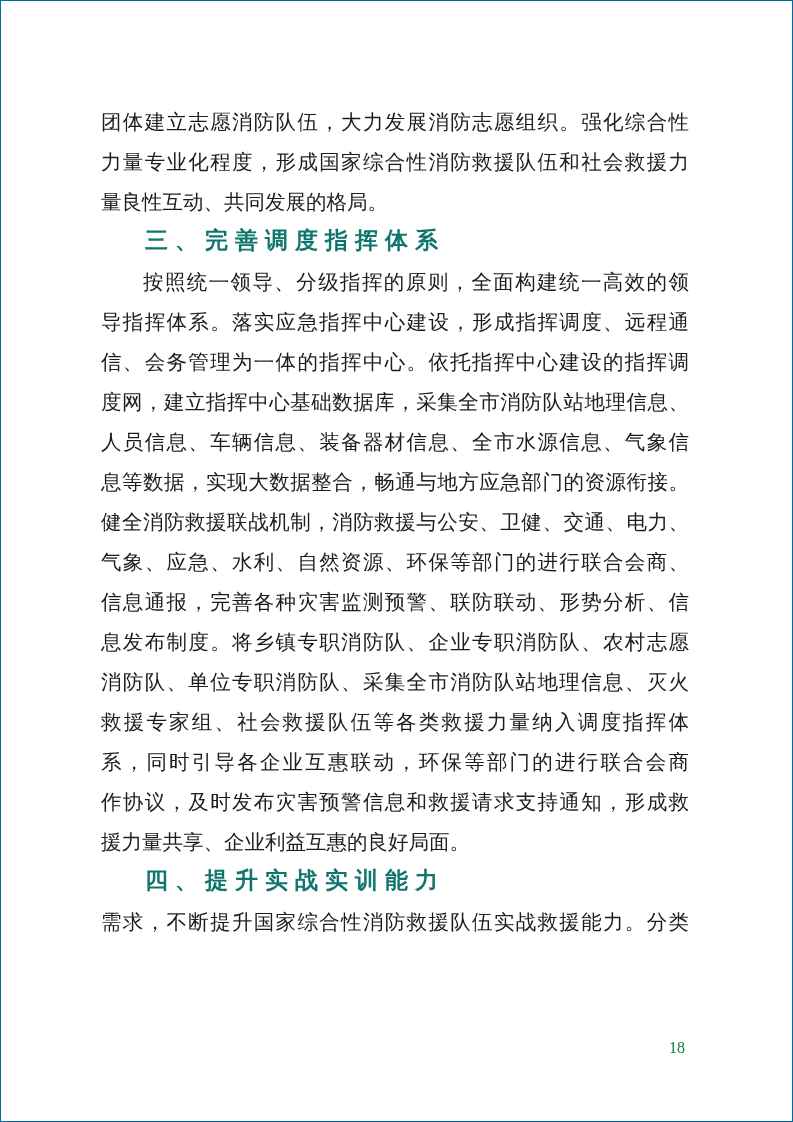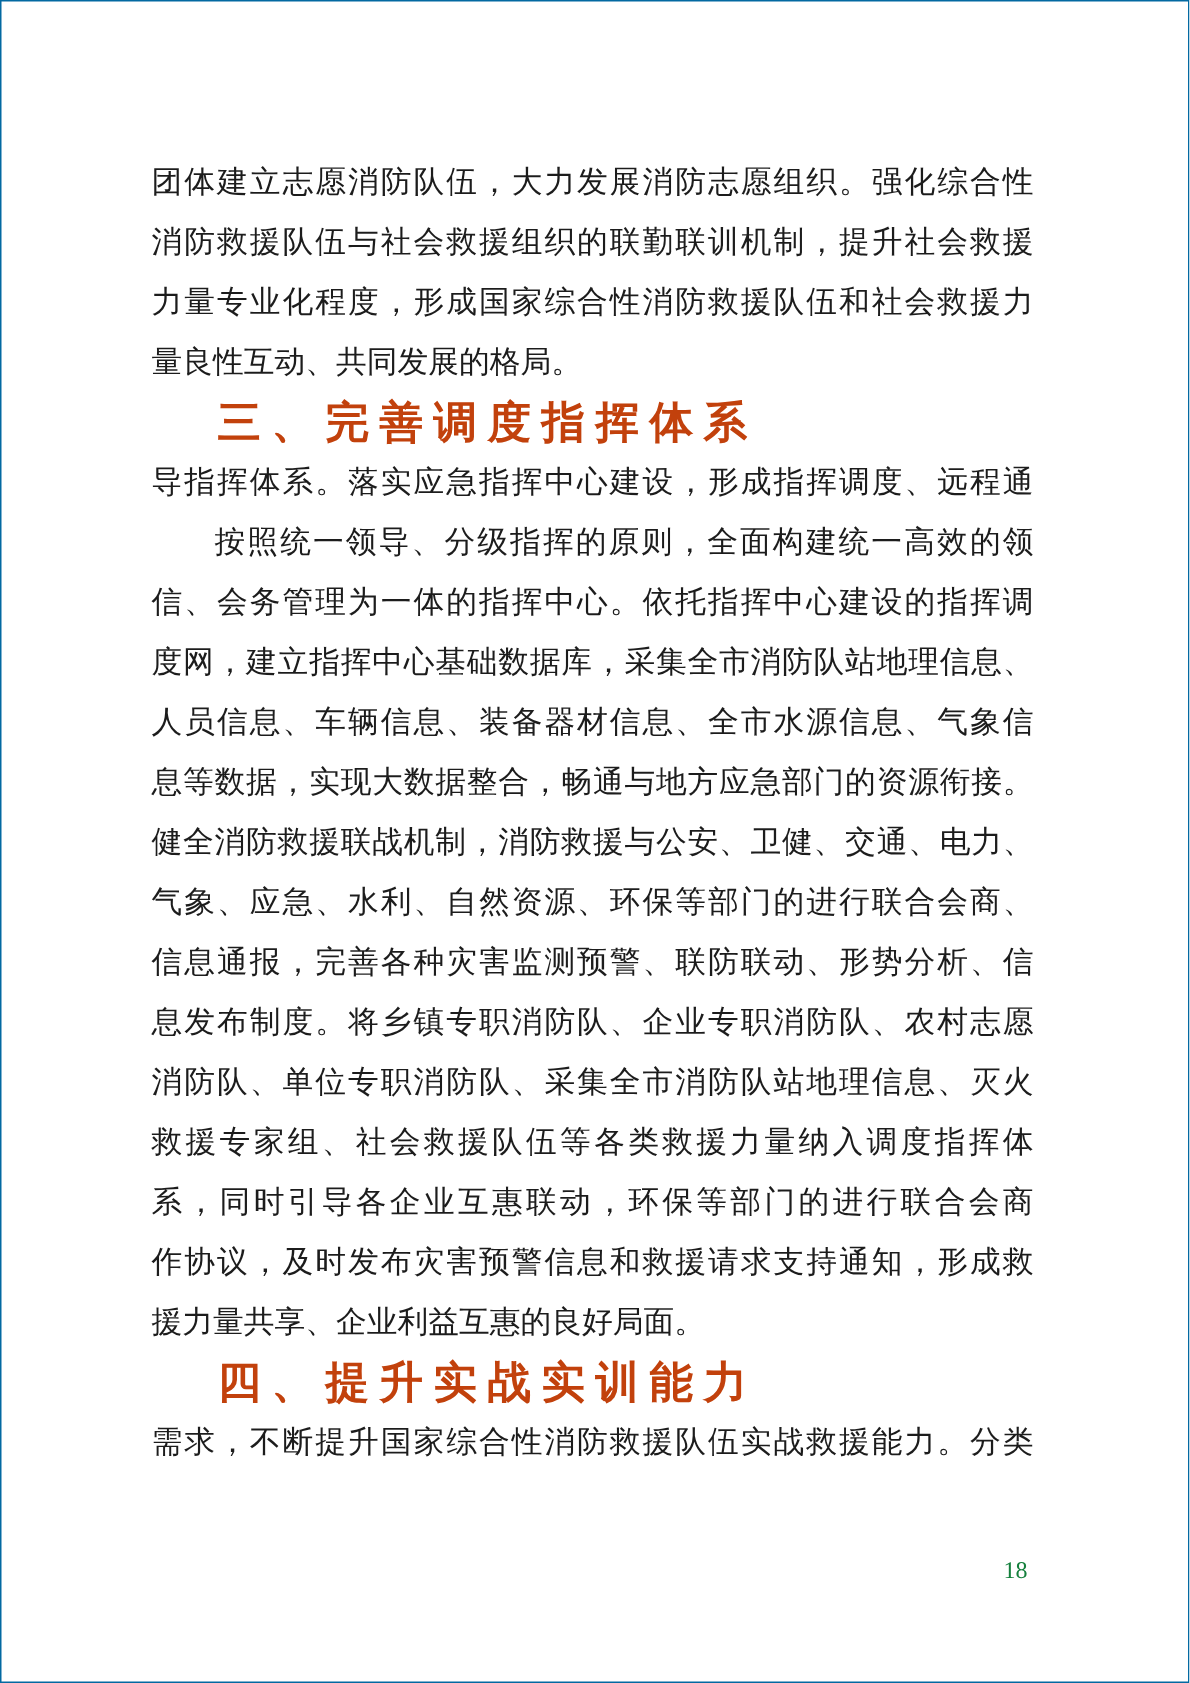--- a/index.html
+++ b/index.html
@@ -38,50 +38,49 @@
     text-align: right;
     text-align-last: left;
   }
   .body-line.indent {
     padding-left: 42px;
   }
   .heading-line {
     height: 40px;
     line-height: 40px;
     padding-left: 44px;
-    font-size: 29px;
+    font-size: 23px;
     font-weight: bold;
     letter-spacing: 7px;
-    color: #c2410c;
-    font-family: Liberation Sans, sans-serif;
+    color: #0f766e;
+    font-family: Liberation Mono, monospace;
     white-space: nowrap;
   }
   .page-number {
     position: absolute;
     top: 1038px;
     left: 0;
     width: 684px;
     text-align: right;
     font-size: 16px;
     color: #15803d;
     font-family: "Liberation Serif", "DejaVu Serif", serif;
   }
 </style>
 </head>
 <body>
 
 <div class="doc-page">
   <div class="doc-content" id="doc-content">
       <div class="body-line">团体建立志愿消防队伍，大力发展消防志愿组织。强化综合性</div>
-      <div class="body-line">消防救援队伍与社会救援组织的联勤联训机制，提升社会救援</div>
       <div class="body-line">力量专业化程度，形成国家综合性消防救援队伍和社会救援力</div>
       <div class="body-line final">量良性互动、共同发展的格局。</div>
       <div class="heading-line">三、完善调度指挥体系</div>
+      <div class="body-line indent">按照统一领导、分级指挥的原则，全面构建统一高效的领</div>
       <div class="body-line">导指挥体系。落实应急指挥中心建设，形成指挥调度、远程通</div>
-      <div class="body-line indent">按照统一领导、分级指挥的原则，全面构建统一高效的领</div>
       <div class="body-line">信、会务管理为一体的指挥中心。依托指挥中心建设的指挥调</div>
       <div class="body-line">度网，建立指挥中心基础数据库，采集全市消防队站地理信息、</div>
       <div class="body-line">人员信息、车辆信息、装备器材信息、全市水源信息、气象信</div>
       <div class="body-line">息等数据，实现大数据整合，畅通与地方应急部门的资源衔接。</div>
       <div class="body-line">健全消防救援联战机制，消防救援与公安、卫健、交通、电力、</div>
       <div class="body-line">气象、应急、水利、自然资源、环保等部门的进行联合会商、</div>
       <div class="body-line">信息通报，完善各种灾害监测预警、联防联动、形势分析、信</div>
       <div class="body-line">息发布制度。将乡镇专职消防队、企业专职消防队、农村志愿</div>
       <div class="body-line">消防队、单位专职消防队、采集全市消防队站地理信息、灭火</div>
       <div class="body-line">救援专家组、社会救援队伍等各类救援力量纳入调度指挥体</div>

